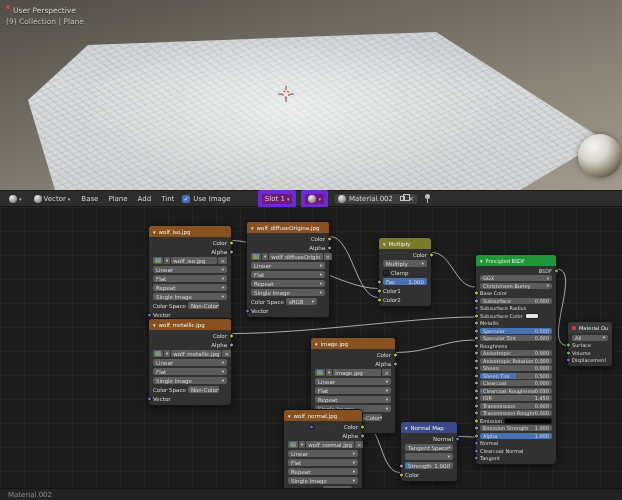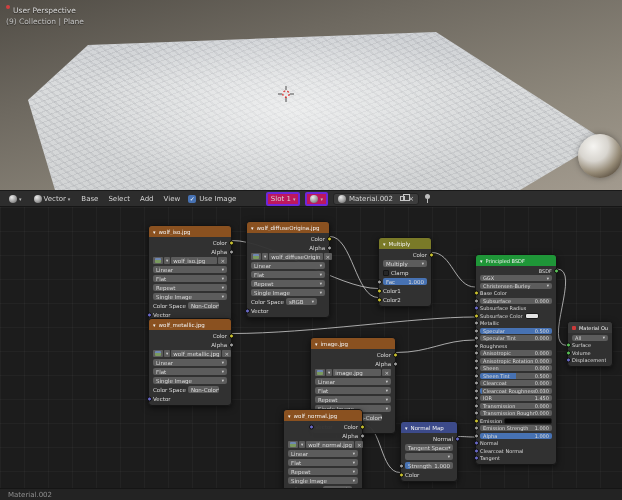--- a/index.html
+++ b/index.html
@@ -25,21 +25,21 @@
 .vp-line1{display:flex;align-items:flex-start;gap:3px}
 .vp-line2{color:#c2c2c2}
 .reddot{width:4px;height:4px;border-radius:50%;background:#d14040;display:inline-block}
 
 
 #editor-header{position:absolute;left:0;top:190px;width:622px;height:17px;background:#2d2d2d;
  border-top:1px solid #1a1a1a;border-bottom:1px solid #161616;display:flex;align-items:center;
  gap:6px;padding:0 6px;font-size:7px;color:#d5d5d5;white-space:nowrap}
 .menu-item{padding:0 2px}
 .hdr-drop{display:flex;align-items:center;gap:2px;border-radius:2px;padding:1px 3px}
-.hdr-drop.dark{background:#be185d;border:2px solid #6d28d9}
+.hdr-drop.dark{background:#701a75;border:4px solid #6d28d9}
 .chev{font-size:5px;color:#bdbdbd}
 .sphere-ico{width:8px;height:8px;border-radius:50%;flex:0 0 8px;
  background:radial-gradient(circle at 35% 30%,#ececec,#9a9a9a 60%,#565656)}
 .hdr-check{display:flex;align-items:center;gap:3px}
 .checkbox{width:8px;height:8px;border-radius:2px;background:#4772b3;display:flex;align-items:center;justify-content:center}
 .checkmark{color:#fff;font-size:6px;line-height:6px}
 #slot-group{margin-left:auto;margin-right:185px;display:flex;align-items:center;gap:5px}
 #mat-field{display:flex;align-items:center;gap:3px;background:#3d3d3d;border:1px solid #232323;border-radius:3px;padding:1px 4px;width:86px}
 #mat-name{flex:1;overflow:hidden}
 .icon-copy{width:5px;height:5px;border:1px solid #c7c7c7;position:relative;flex:0 0 5px}
@@ -127,23 +127,23 @@
     <div class="hdr-drop">
       <span class="sphere-ico"></span>
       <span class="chev">▾</span>
     </div>
     <div class="hdr-drop">
       <span class="sphere-ico"></span>
       <span>Vector</span>
       <span class="chev">▾</span>
     </div>
     <span class="menu-item">Base</span>
-    <span class="menu-item">Select</span>
+    <span class="menu-item">Plane</span>
     <span class="menu-item">Add</span>
-    <span class="menu-item">View</span>
+    <span class="menu-item">Tint</span>
     <div class="hdr-check">
       <span class="checkbox">
           <span class="checkmark">✓</span>
         </span>
       <span>Use Image</span>
     </div>
     <div id="slot-group">
       <div class="hdr-drop dark">
         <span>Slot 1</span>
         <span class="chev">▾</span>

